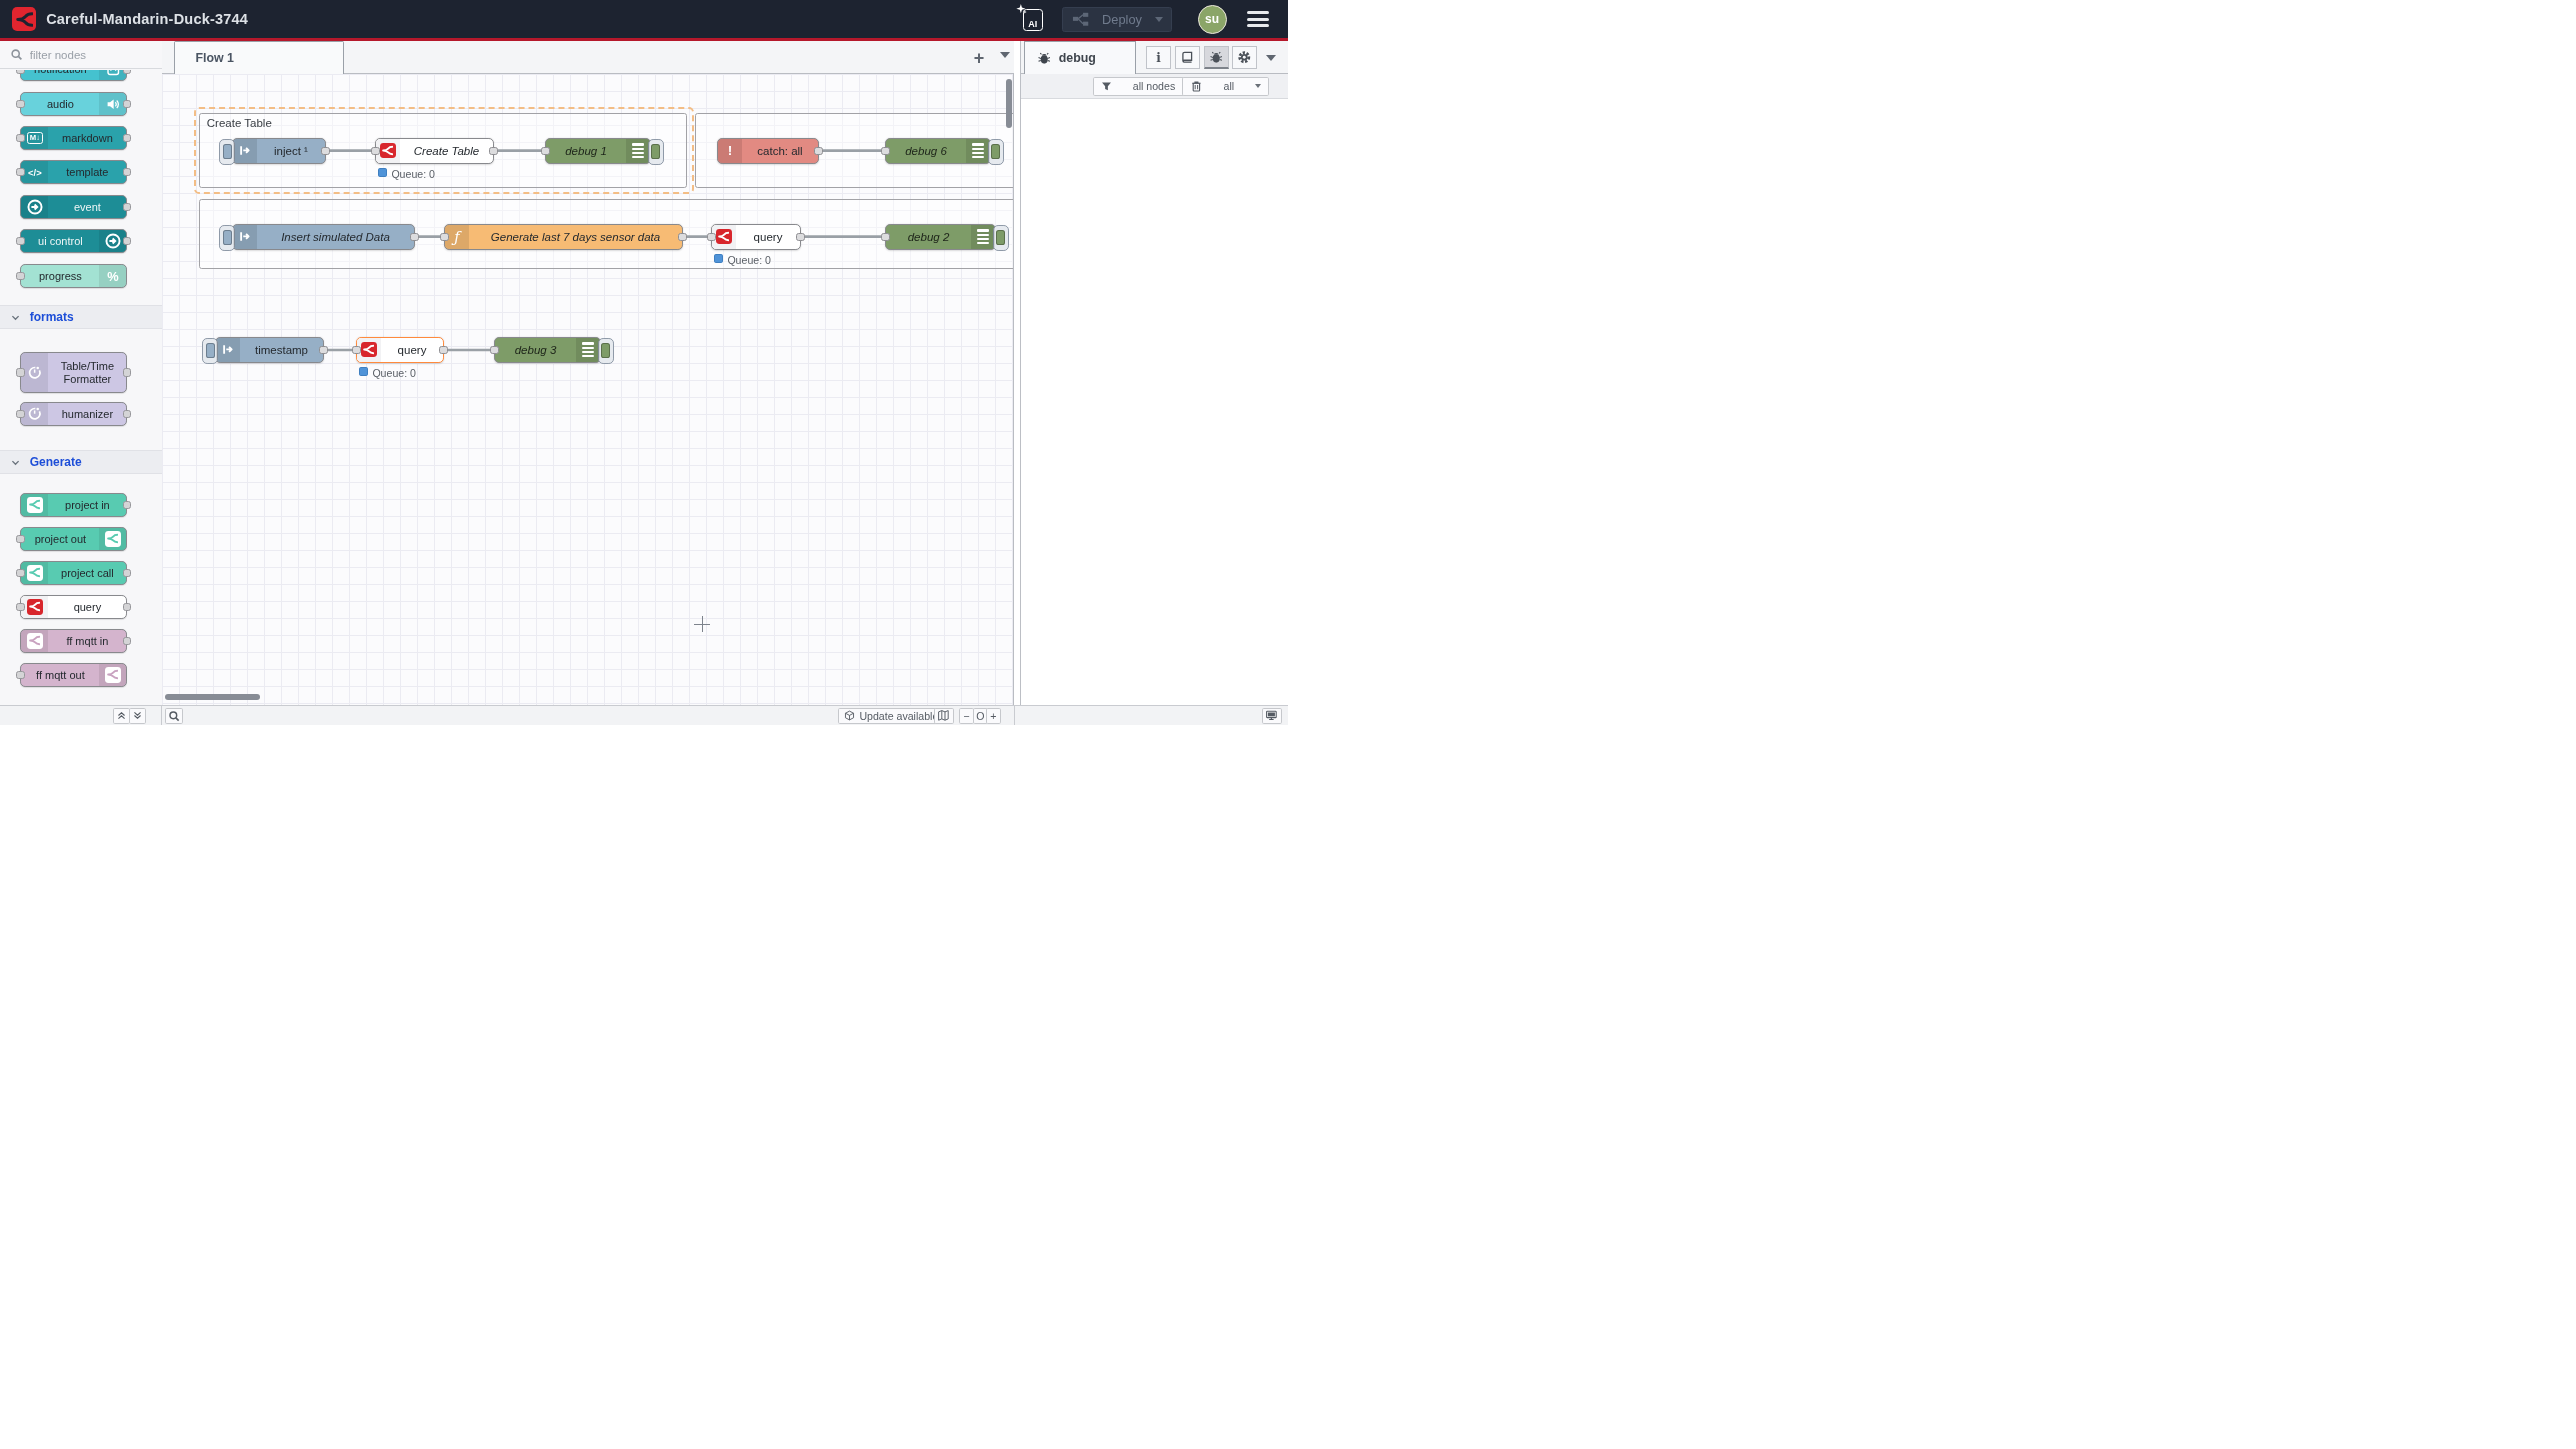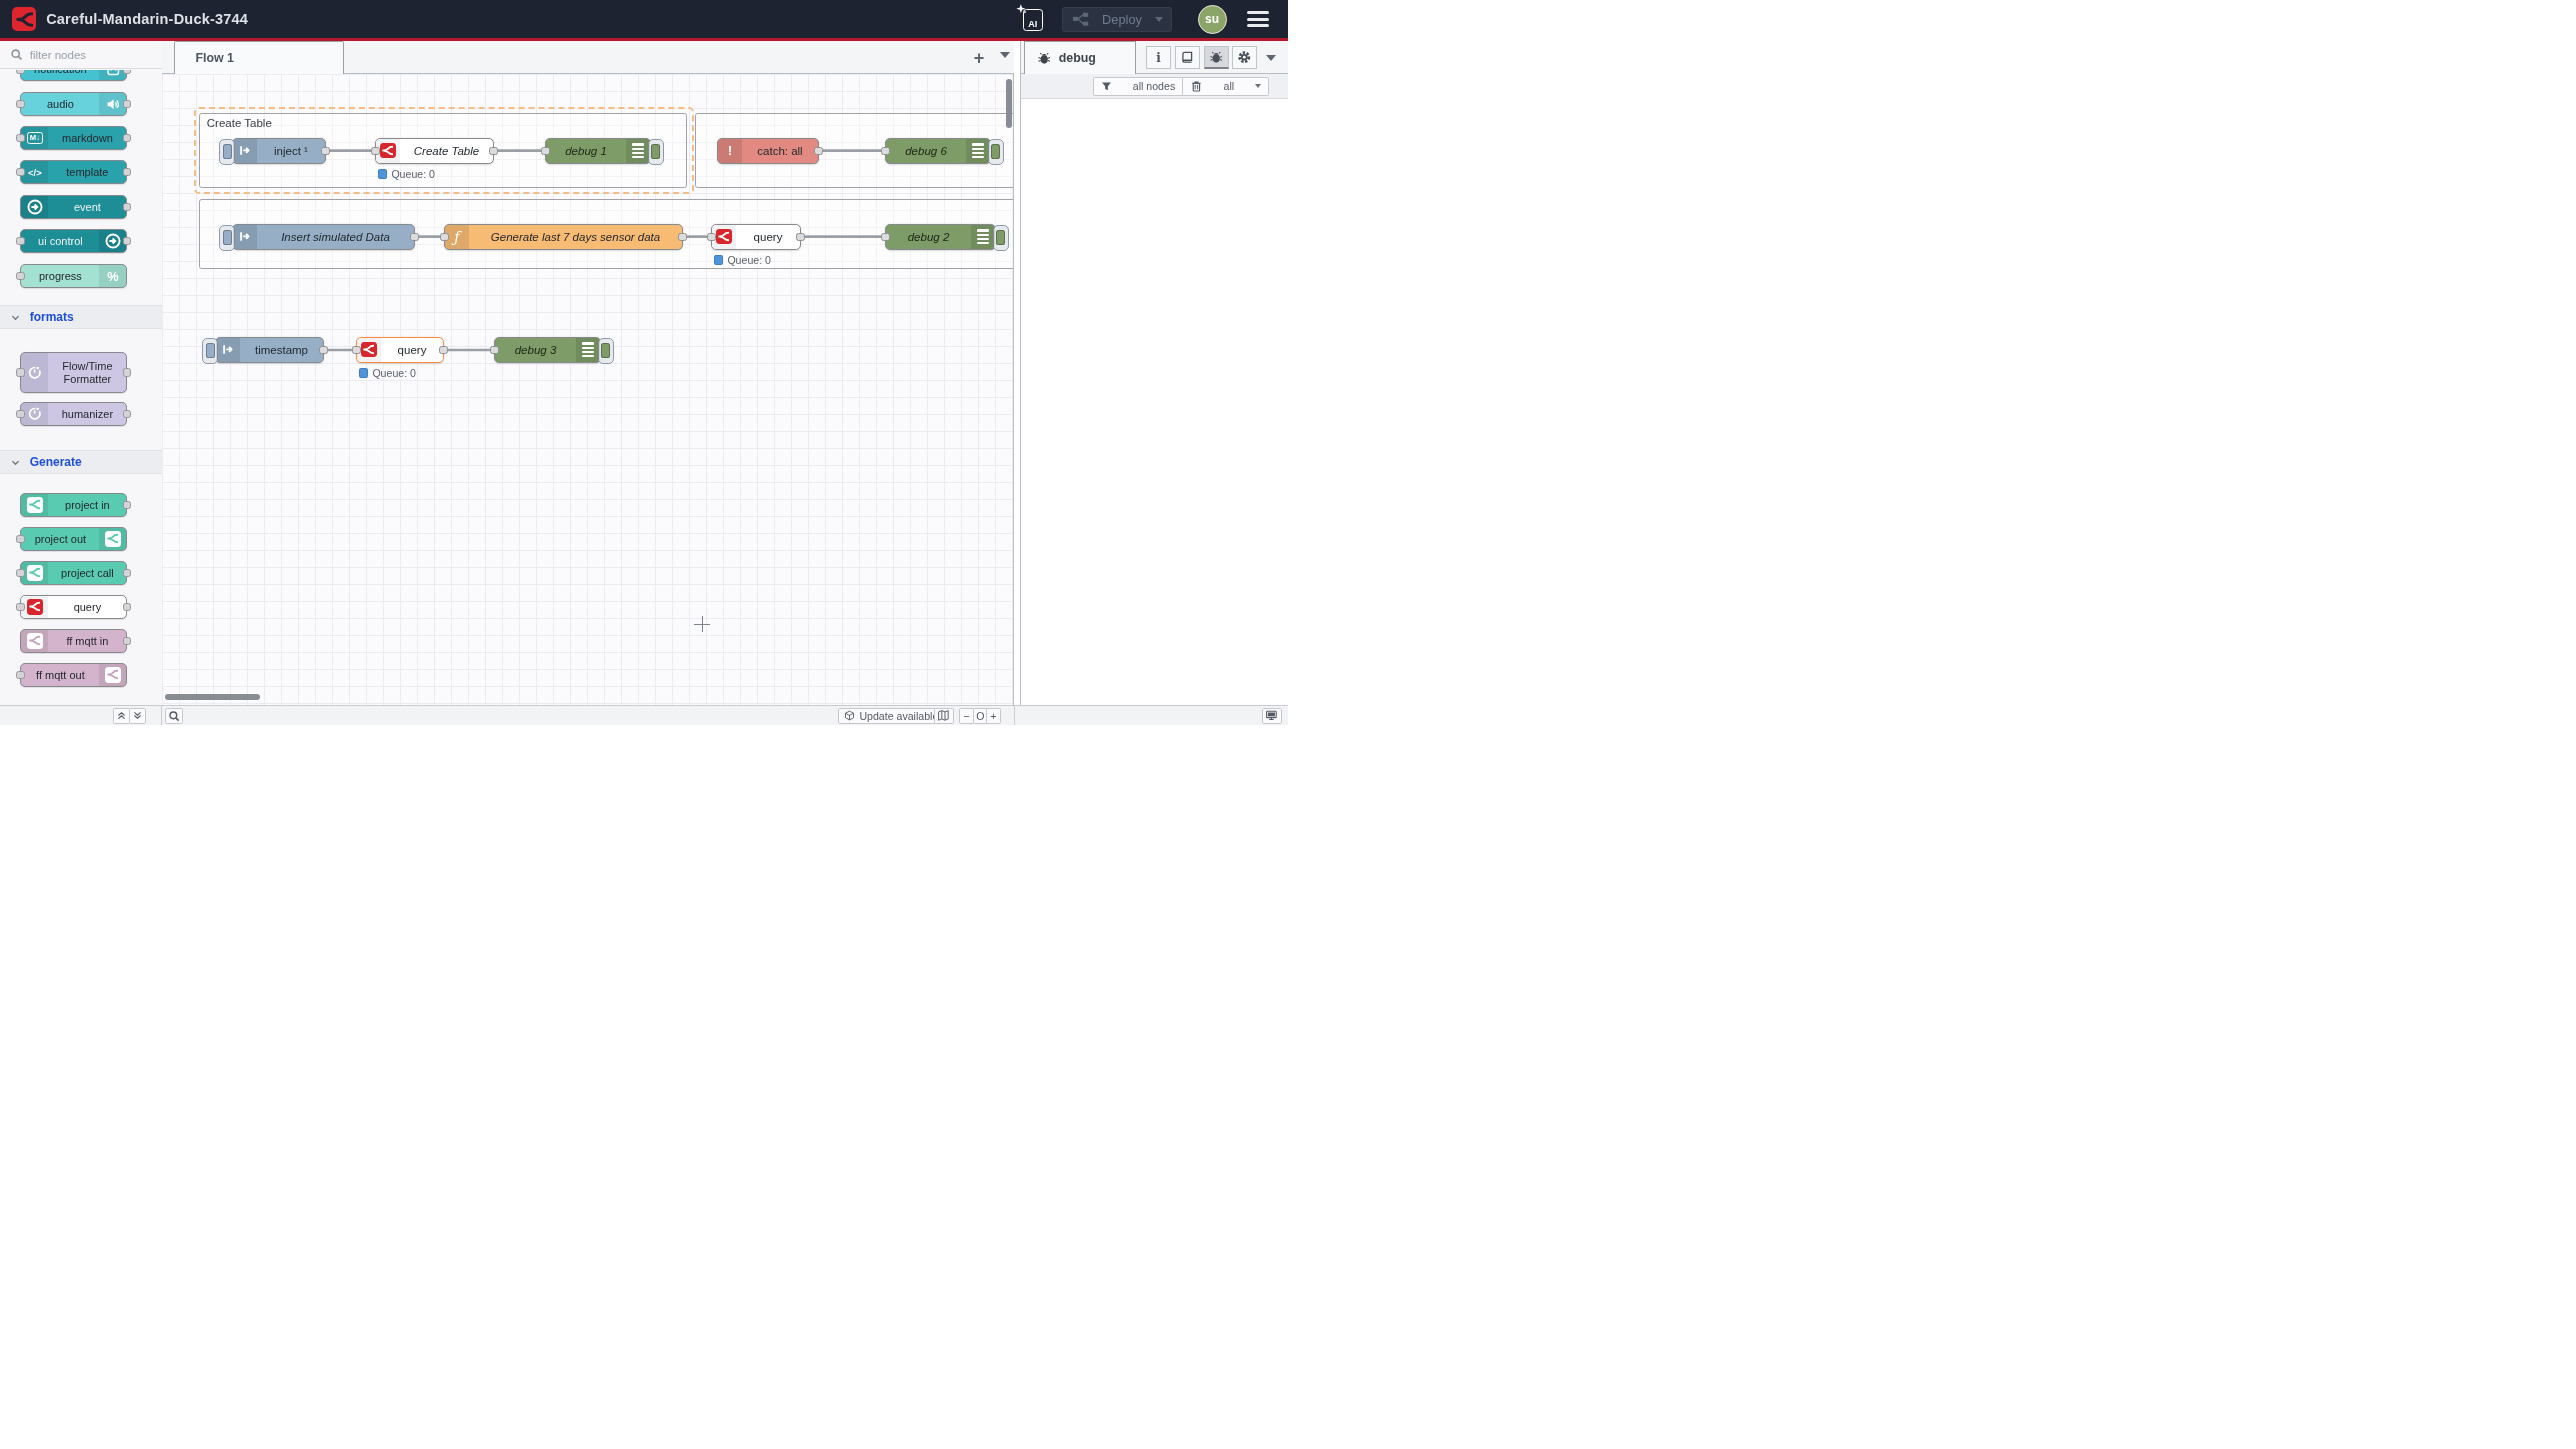--- a/index.html
+++ b/index.html
@@ -63,21 +63,21 @@
 .iz.l{border-radius:4.3px 0 0 4.3px}.iz.r{border-radius:0 4.3px 4.3px 0}
 .iz.lt{background:#f2f2f4}
 .port{position:absolute;width:9.4px;height:8.5px;background:#dcdcde;border:0.9px solid #8f8f93;border-radius:2.6px;top:7.7px;z-index:3}
 .port.in{left:-5.1px}.port.out{right:-5.1px}
 .sidebtn{position:absolute;top:0;width:16px;height:25.6px;background:#e6eaef;border:0.9px solid #8f9aa8;border-radius:5.1px;z-index:-1}
 .sidebtn.l{left:-13.6px}.sidebtn.r{right:-13.6px}
 .sidebtn::after{content:"";position:absolute;left:2.6px;right:2.6px;top:4.3px;bottom:4.3px;background:var(--c);border:0.9px solid rgba(0,0,0,.28);border-radius:2.6px}
 .fnode.sel{border:1.7px solid #ff8a3c}
 .dlines{width:12px;display:flex;flex-direction:column;gap:2.1px}
 .dlines i{display:block;height:2.1px;background:#fff;border-radius:0.9px}
-.nstatus{position:absolute;top:29px;left:1.7px;display:flex;align-items:center;gap:4.3px;font-size:10.6px;color:#5a5f66;white-space:nowrap;z-index:2}
+.nstatus{position:absolute;top:29px;left:1.7px;display:flex;gap:4.3px;font-size:10.6px;color:#5a5f66;white-space:nowrap;z-index:2}
 .sdot{width:9.4px;height:9.4px;background:#4f93d8;border:0.9px solid #3f7fc0;border-radius:1.7px}
 .hthumb{position:absolute;left:2.6px;top:620px;width:95px;height:6px;border-radius:3.4px;background:#878c95;z-index:8}
 .vthumb{position:absolute;left:844px;top:5.1px;width:6px;height:49px;border-radius:3.4px;background:#878c95;z-index:8}
 .cross{position:absolute;z-index:5;color:#7d838c}
 .cross::before{content:"";position:absolute;left:-7.7px;top:0;width:15.3px;height:1.3px;background:#7d838c}
 .cross::after{content:"";position:absolute;left:0;top:-7.7px;width:1.3px;height:15.3px;background:#7d838c}
 
 
 .rpanel{position:absolute;left:1020px;top:41px;width:268px;height:664px;background:#ec4899;border-left:0.9px solid #bcbfc5}
 .rphead{position:absolute;top:0;left:0;right:0;height:33px;background:#f4f5f7;border-bottom:0.9px solid #b9bcc2}
@@ -301,21 +301,21 @@
       </div>
 
       <div class="pitem tall" style="--c:#cdc7e4;top:282px">
         <span class="pp in"></span>
           <span class="pp out"></span>
         <span class="piz l">
             <svg class="ic" width="15.3" height="15.3" viewBox="0 0 18 18">
               <use href="#i-clock"></use>
             </svg>
           </span>
-        <span class="lbl">Flow/Time Formatter</span>
+        <span class="lbl">Table/Time Formatter</span>
       </div>
 
       <div class="pitem" style="--c:#cdc7e4;top:332px">
         <span class="pp in"></span>
           <span class="pp out"></span>
         <span class="piz l">
             <svg class="ic" width="15.3" height="15.3" viewBox="0 0 18 18">
               <use href="#i-clock"></use>
             </svg>
           </span>

